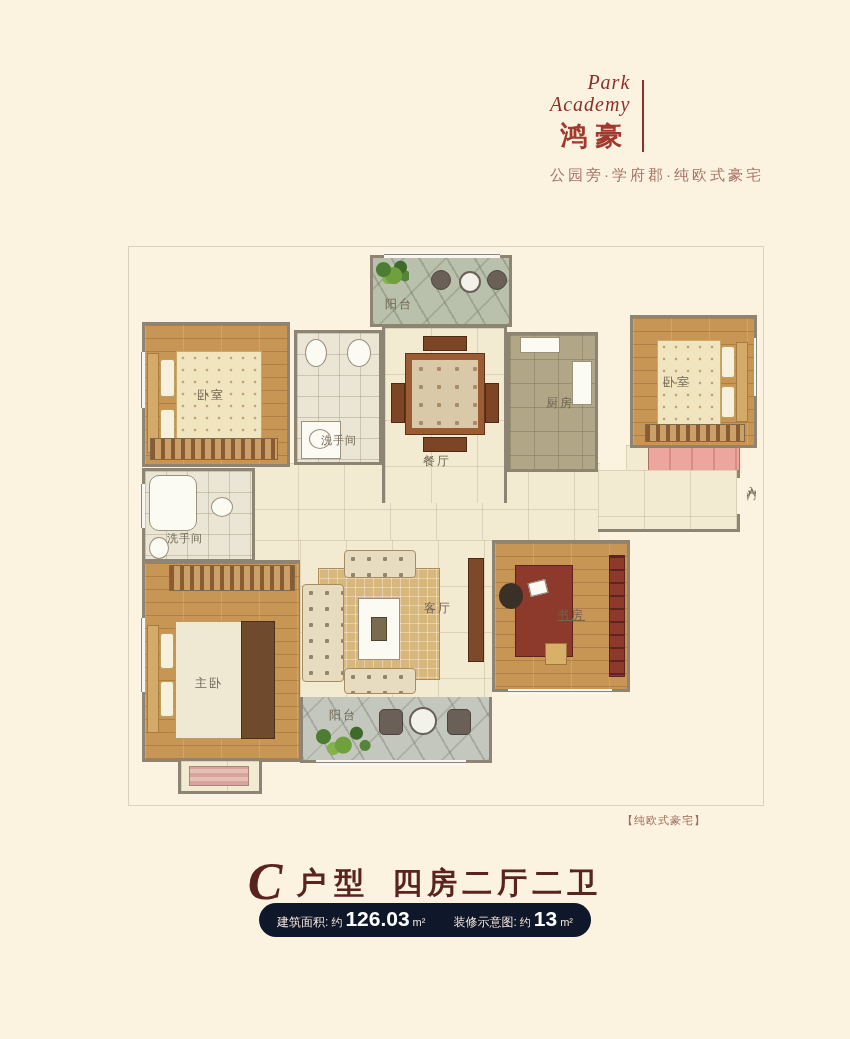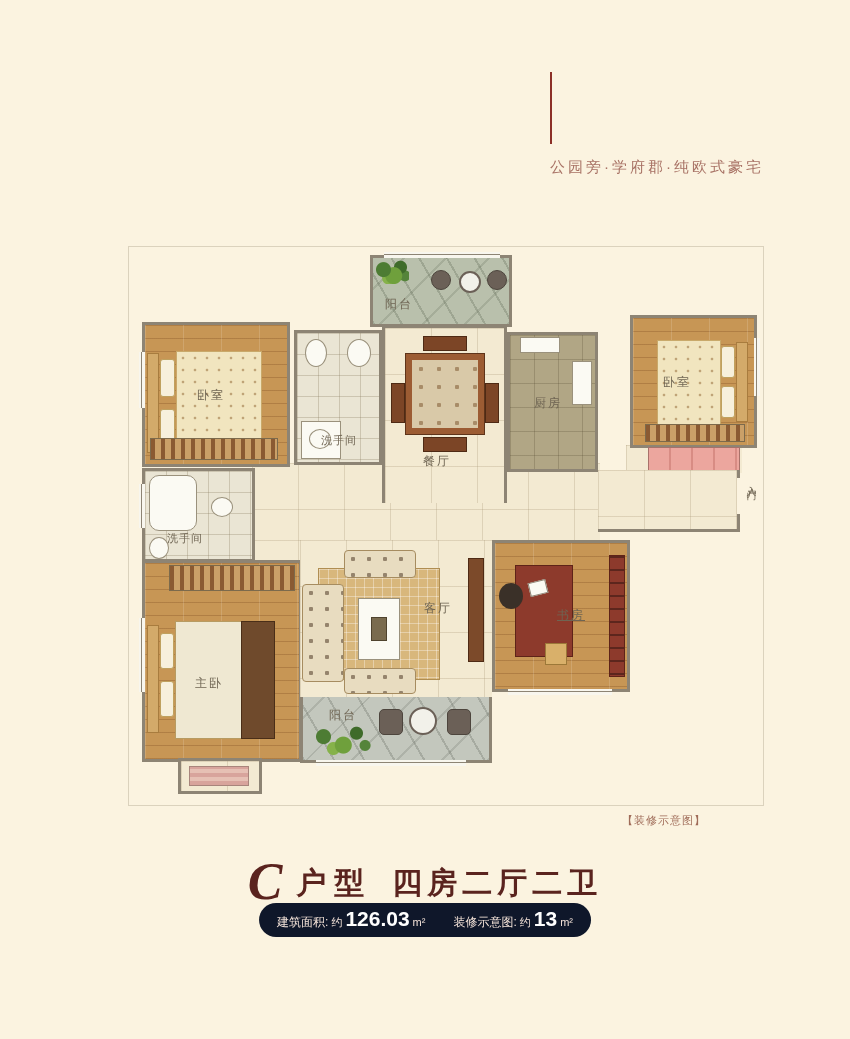--- a/index.html
+++ b/index.html
@@ -102,20 +102,25 @@
   .area-label { font-size:12px; }
   .area-prefix { font-size:11px; }
   .area-number { font-size:21px; font-weight:bold; color:#ffffff; }
   .area-unit { font-size:11px; }
 </style>
 </head>
 <body>
 
 <div class="logo">
   <div class="logo-top">
+    <div class="logo-left">
+      <div class="brand-en">Park</div>
+      <div class="brand-en">Academy</div>
+      <div class="brand-cn">鸿豪</div>
+    </div>
     <div class="logo-divider"></div>
   </div>
   <div class="tagline">公园旁·学府郡·纯欧式豪宅</div>
 </div>
 
 <div class="plan-outline"></div>
 
 <div class="room noborder tile" style="left:252px; top:463px; width:348px; height:78px;"></div>
 <div class="room noborder tile" style="left:252px; top:540px; width:50px; height:22px;"></div>
 <div class="room noborder tile" style="left:626px; top:445px; width:116px; height:28px;"></div>
@@ -153,21 +158,21 @@
   <div class="f" style="left:20px; top:25px; width:80px; height:82px; background:#9c5c33; border:1px solid #5e341a;">
     <div class="f" style="left:6px; top:6px; right:6px; bottom:6px; background:#d9c9a8;
          background-image:radial-gradient(rgba(120,80,40,.5) 2px, transparent 2.5px); background-size:18px 18px;"></div>
   </div>
   <span class="room-label" style="left:38px; top:125px;">餐厅</span>
 </div>
 
 <div class="room granite" style="left:507px; top:332px; width:91px; height:140px;">
   <div class="f whitebox" style="left:10px; top:2px; width:40px; height:16px;"></div>
   <div class="f whitebox" style="left:62px; top:26px; width:20px; height:44px;"></div>
-  <span class="room-label" style="left:24px; top:60px;">厨房</span>
+  <span class="room-label" style="left:36px; top:60px;">厨房</span>
 </div>
 
 <div class="room wood" style="left:630px; top:315px; width:127px; height:133px;">
   <div class="f quilt" style="left:24px; top:22px; width:64px; height:86px;"></div>
   <div class="f pillow" style="left:88px; top:28px; width:14px; height:32px;"></div>
   <div class="f pillow" style="left:88px; top:68px; width:14px; height:32px;"></div>
   <div class="f headboard" style="left:103px; top:24px; width:12px; height:80px;"></div>
   <div class="f clothes" style="left:12px; top:106px; width:100px; height:18px;"></div>
   <span class="room-label" style="left:30px; top:56px;">卧室</span>
 </div>
@@ -228,21 +233,21 @@
 
 <div class="win-v" style="left:139px; top:352px; height:56px;"></div>
 <div class="win-v" style="left:139px; top:484px; height:44px;"></div>
 <div class="win-v" style="left:139px; top:618px; height:74px;"></div>
 <div class="win-v" style="left:754px; top:338px; height:58px;"></div>
 <div class="win-h" style="left:384px; top:252px; width:116px;"></div>
 <div class="win-h" style="left:316px; top:760px; width:150px;"></div>
 <div class="win-h" style="left:508px; top:689px; width:104px;"></div>
 <div class="f" style="left:737px; top:478px; width:6px; height:36px; background:#fbf3e0;"></div>
 
-<div class="disclaimer">【装修示意图】</div>
+<div class="disclaimer">【纯欧式豪宅】</div>
 
 <div class="unit-title">
   <span class="unit-letter">C</span>
   <span class="unit-word">户型</span>
   <span class="unit-layout">四房二厅二卫</span>
 </div>
 
 <div class="area-badge">
   <div class="area-item">
     <span class="area-label">建筑面积:</span>

